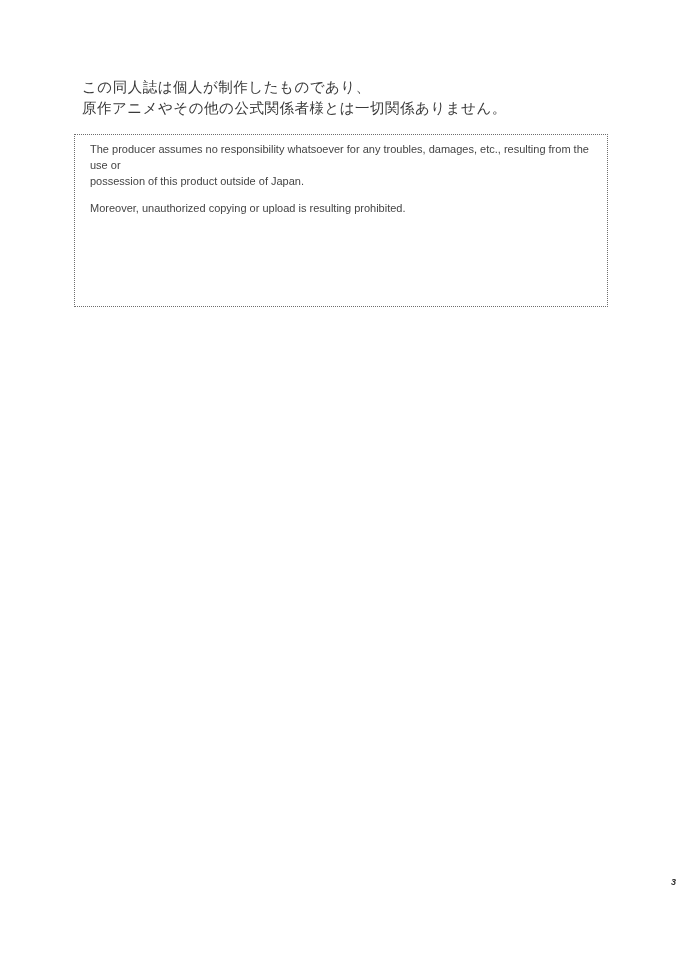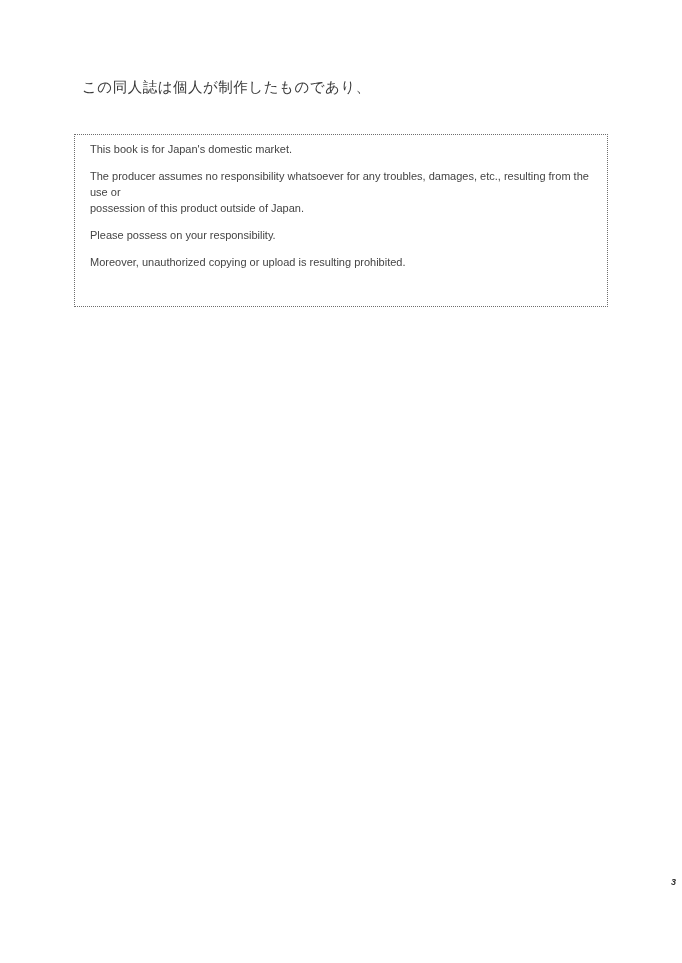--- a/index.html
+++ b/index.html
@@ -68,26 +68,25 @@
     font-weight: bold;
   }
 </style>
 </head>
 <body>
 
 <div class="page">
 
   <div class="jp-header">
     <div>この同人誌は個人が制作したものであり、</div>
+    <div>原作アニメやその他の公式関係者様とは一切関係ありません。</div>
   </div>
 
   <div class="note-box">
-    <p>This book is for Japan's domestic market.</p>
     <p>The producer assumes no responsibility whatsoever for any troubles, damages, etc., resulting from the use or
 possession of this product outside of Japan.</p>
-    <p>Please possess on your responsibility.</p>
     <p>Moreover, unauthorized copying or upload is resulting prohibited.</p>
   </div>
 
 
   <div class="page-number">3</div>
 
 </div>
 
 </body></html>

